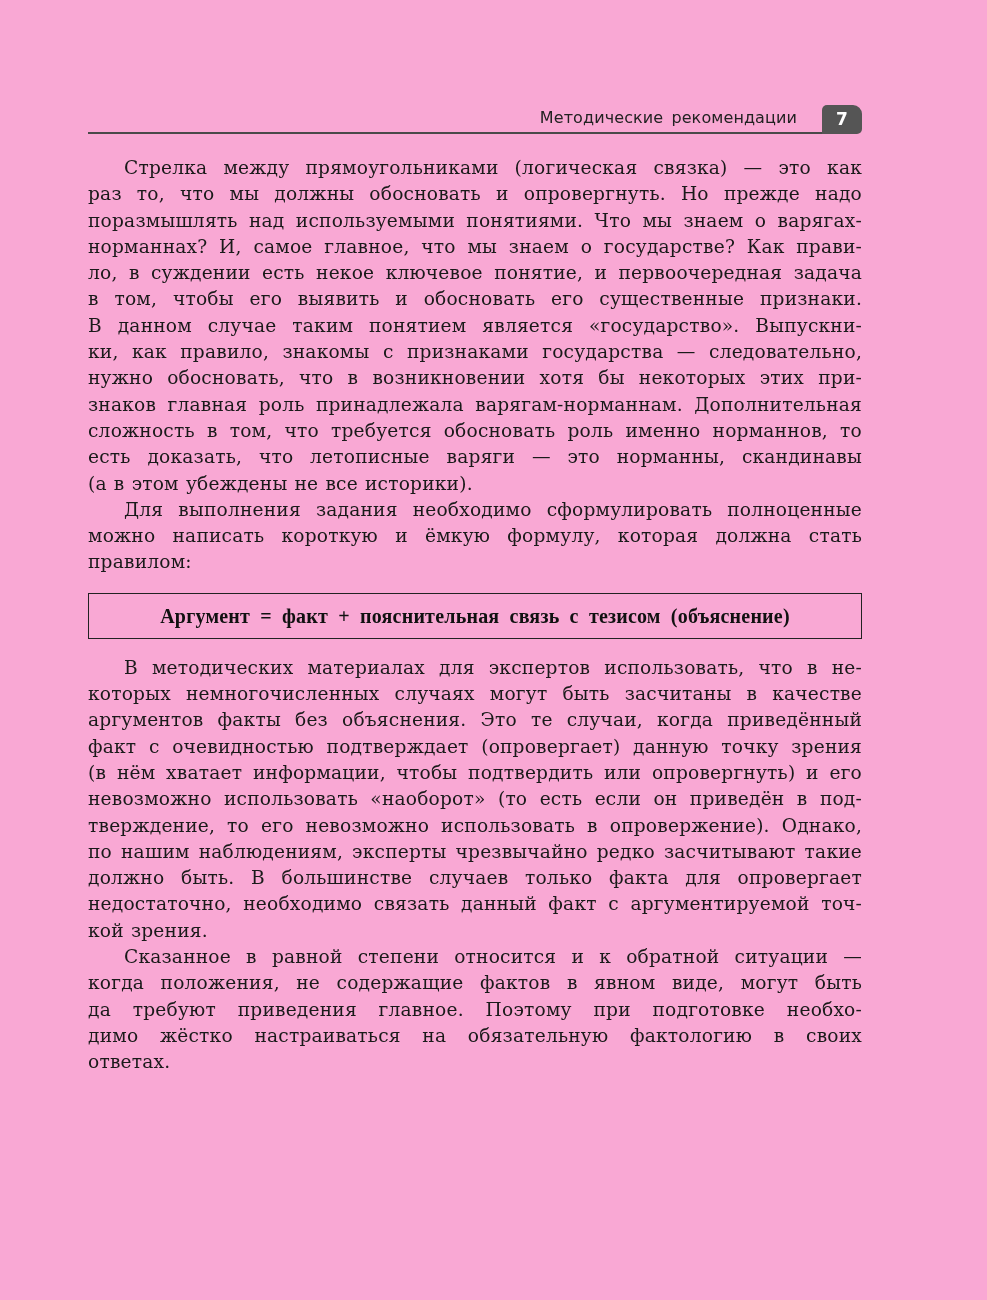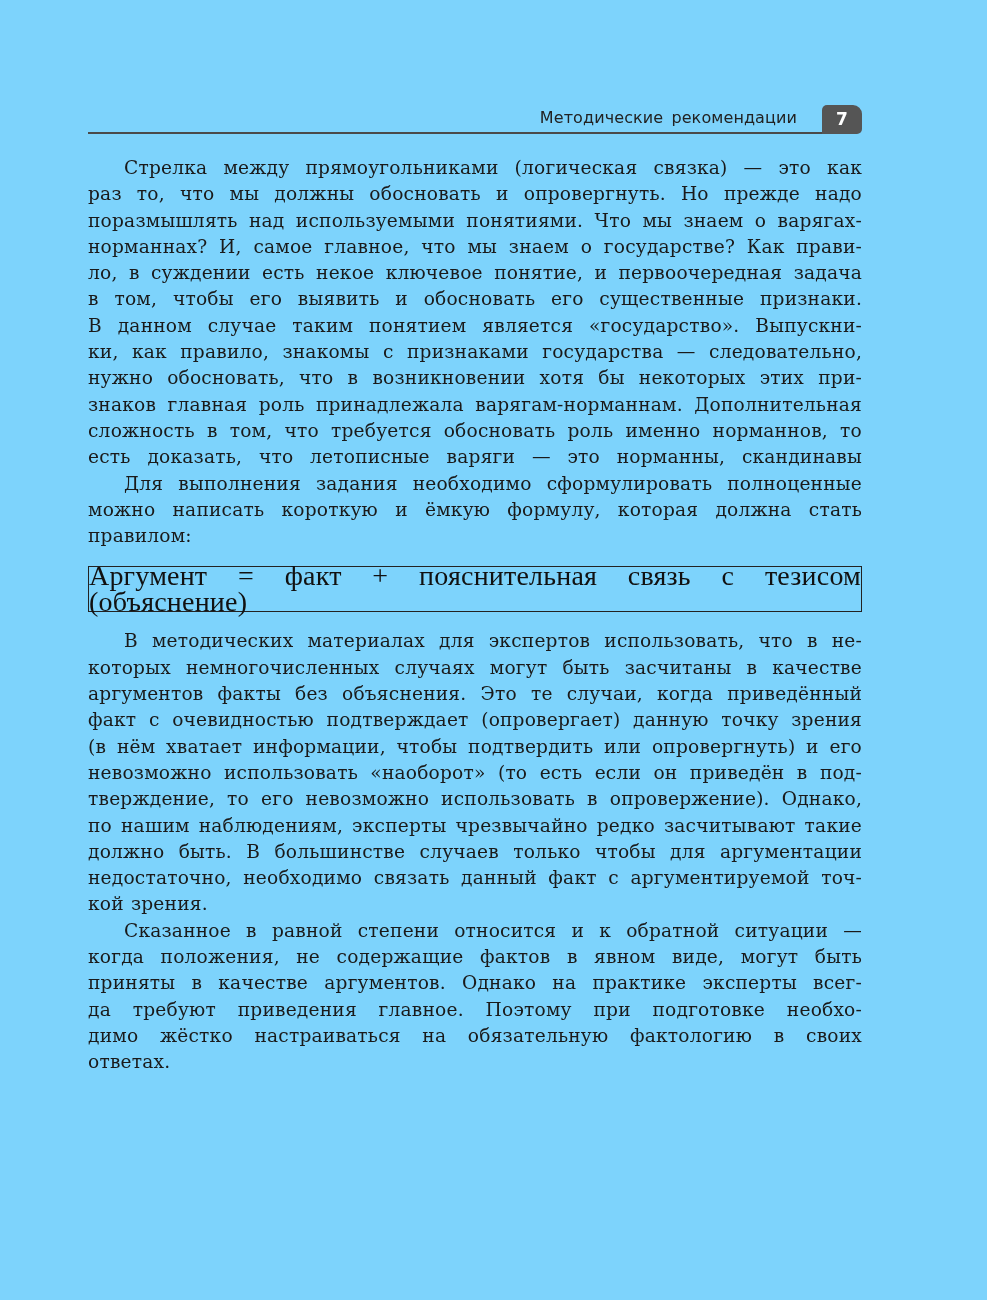--- a/index.html
+++ b/index.html
@@ -1,17 +1,17 @@
 <!DOCTYPE html>
 <html><head>
 <meta charset="utf-8">
 <style>
   html, body { margin: 0; padding: 0; background: #ffffff; }
   body { width: 987px; height: 1300px; position: relative; overflow: hidden; }
-  .page { position: absolute; left: 0; top: 0; width: 987px; height: 1300px; background: #7dd3fc; }
+  .page { position: absolute; left: 0; top: 0; width: 987px; height: 1300px; background: #f9a8d4; }
 
   .running-header { position: absolute; left: 88px; top: 105px; width: 774px; height: 30px; }
   .header-title {
     position: absolute; right: 65px; top: 3px;
     font-family: "DejaVu Sans", sans-serif; font-size: 16px; color: #222;
     word-spacing: 3px; letter-spacing: 0.1px;
   }
   .header-rule {
     position: absolute; left: 0; top: 27px; width: 740px; height: 2px; background: #4a4a4a;
   }
@@ -30,21 +30,21 @@
   }
   .para { margin: 0; text-indent: 36px; }
   .para .line { display: block; text-align: justify; text-align-last: justify; }
   .para .line.last { text-align-last: left; }
   .para .line.first { text-indent: 36px; }
   .para { text-indent: 0; }
 
   .formula-box {
     margin: 17px 0 16px 0; border: 1.5px solid #222; height: 44px;
     display: flex; align-items: center; justify-content: center;
-    font-family: "Liberation Serif", serif; font-weight: normal; font-size: 28px; color: #111;
+    font-family: "Liberation Serif", serif; font-weight: bold; font-size: 20px; color: #111;
     word-spacing: 5px; letter-spacing: 0.2px;
   }
   b.strong { font-weight: bold; }
 </style>
 </head>
 <body>
 
 <div class="page">
 
   <div class="running-header">
@@ -61,20 +61,21 @@
       <span class="line">поразмышлять над используемыми понятиями. Что мы знаем о варягах-</span>
       <span class="line">норманнах? И, самое главное, что мы знаем о государстве? Как прави-</span>
       <span class="line">ло, в суждении есть некое ключевое понятие, и первоочередная задача</span>
       <span class="line">в том, чтобы его выявить и обосновать его существенные признаки.</span>
       <span class="line">В данном случае таким понятием является «государство». Выпускни-</span>
       <span class="line">ки, как правило, знакомы с признаками государства — следовательно,</span>
       <span class="line">нужно обосновать, что в возникновении хотя бы некоторых этих при-</span>
       <span class="line">знаков главная роль принадлежала варягам-норманнам. Дополнительная</span>
       <span class="line">сложность в том, что требуется обосновать роль именно норманнов, то</span>
       <span class="line">есть доказать, что летописные варяги — это норманны, скандинавы</span>
+      <span class="line last">(а в этом убеждены не все историки).</span>
     </p>
 
     <p class="para">
       <span class="line first">Для выполнения задания необходимо сформулировать полноценные</span>
       <span class="line">можно написать короткую и ёмкую формулу, которая должна стать</span>
       <span class="line last">правилом:</span>
     </p>
 
     <div class="formula-box">
       <span>Аргумент = факт + пояснительная связь с тезисом (объяснение)</span>
@@ -82,28 +83,27 @@
 
     <p class="para">
       <span class="line first">В методических материалах для экспертов использовать, что в не-</span>
       <span class="line">которых немногочисленных случаях могут быть засчитаны в качестве</span>
       <span class="line">аргументов факты без объяснения. Это те случаи, когда приведённый</span>
       <span class="line">факт с очевидностью подтверждает (опровергает) данную точку зрения</span>
       <span class="line">(в нём хватает информации, чтобы подтвердить или опровергнуть) и его</span>
       <span class="line">невозможно использовать «наоборот» (то есть если он приведён в под-</span>
       <span class="line">тверждение, то его невозможно использовать в опровержение). Однако,</span>
       <span class="line">по нашим наблюдениям, эксперты чрезвычайно редко засчитывают такие</span>
-      <span class="line">должно быть. В большинстве случаев только чтобы для аргументации</span>
+      <span class="line">должно быть. В большинстве случаев только факта для опровергает</span>
       <span class="line">недостаточно, необходимо связать данный факт с аргументируемой точ-</span>
       <span class="line last">кой зрения.</span>
     </p>
 
     <p class="para">
       <span class="line first">Сказанное в равной степени относится и к обратной ситуации —</span>
       <span class="line">когда положения, не содержащие фактов в явном виде, могут быть</span>
-      <span class="line">приняты в качестве аргументов. Однако на практике эксперты всег-</span>
       <span class="line">да требуют приведения главное. Поэтому при подготовке необхо-</span>
       <span class="line">димо жёстко настраиваться на обязательную фактологию в своих</span>
       <span class="line last">ответах.</span>
     </p>
 
   </div>
 </div>
 
 </body></html>

